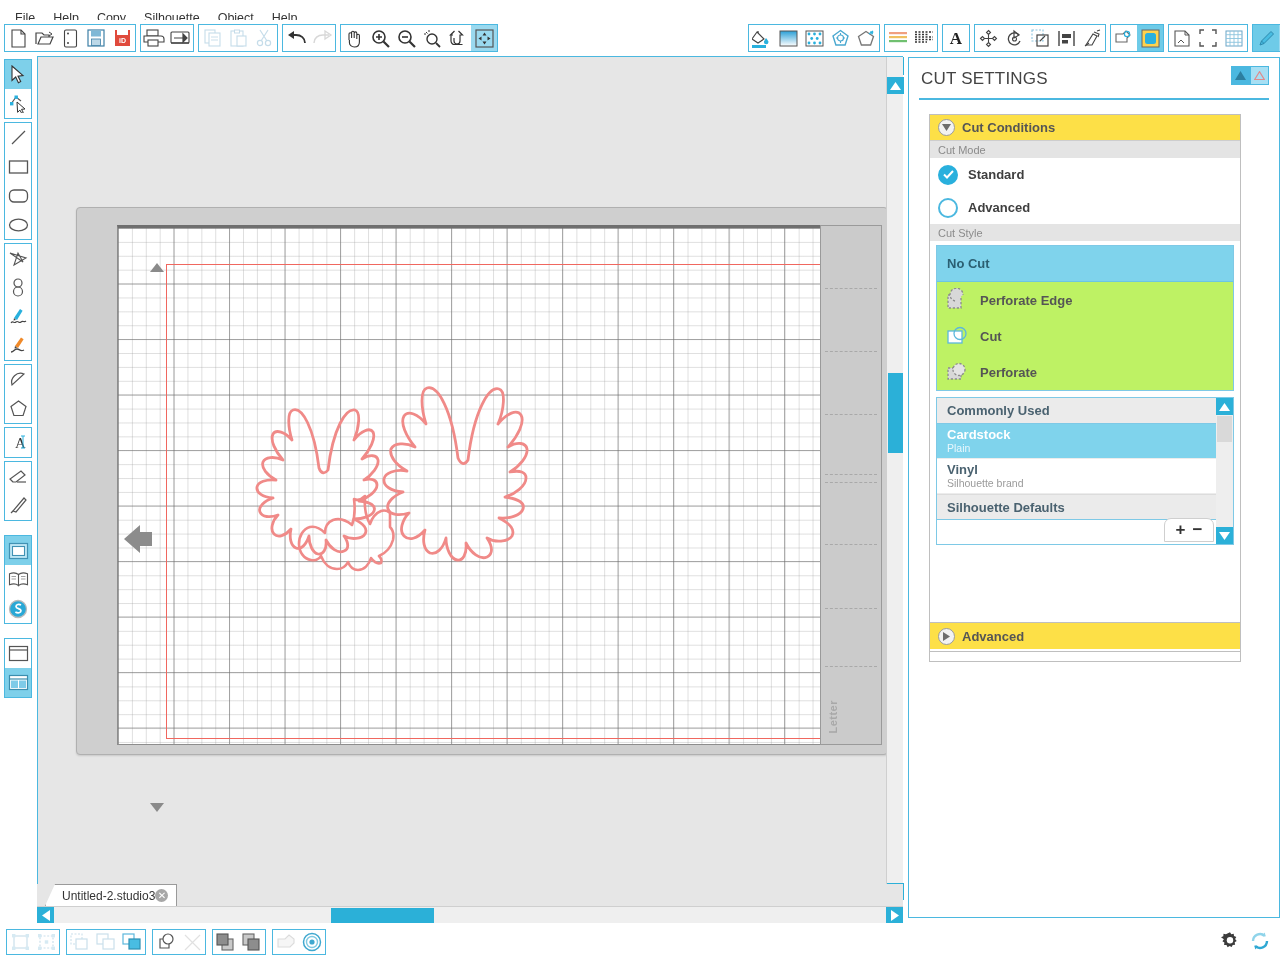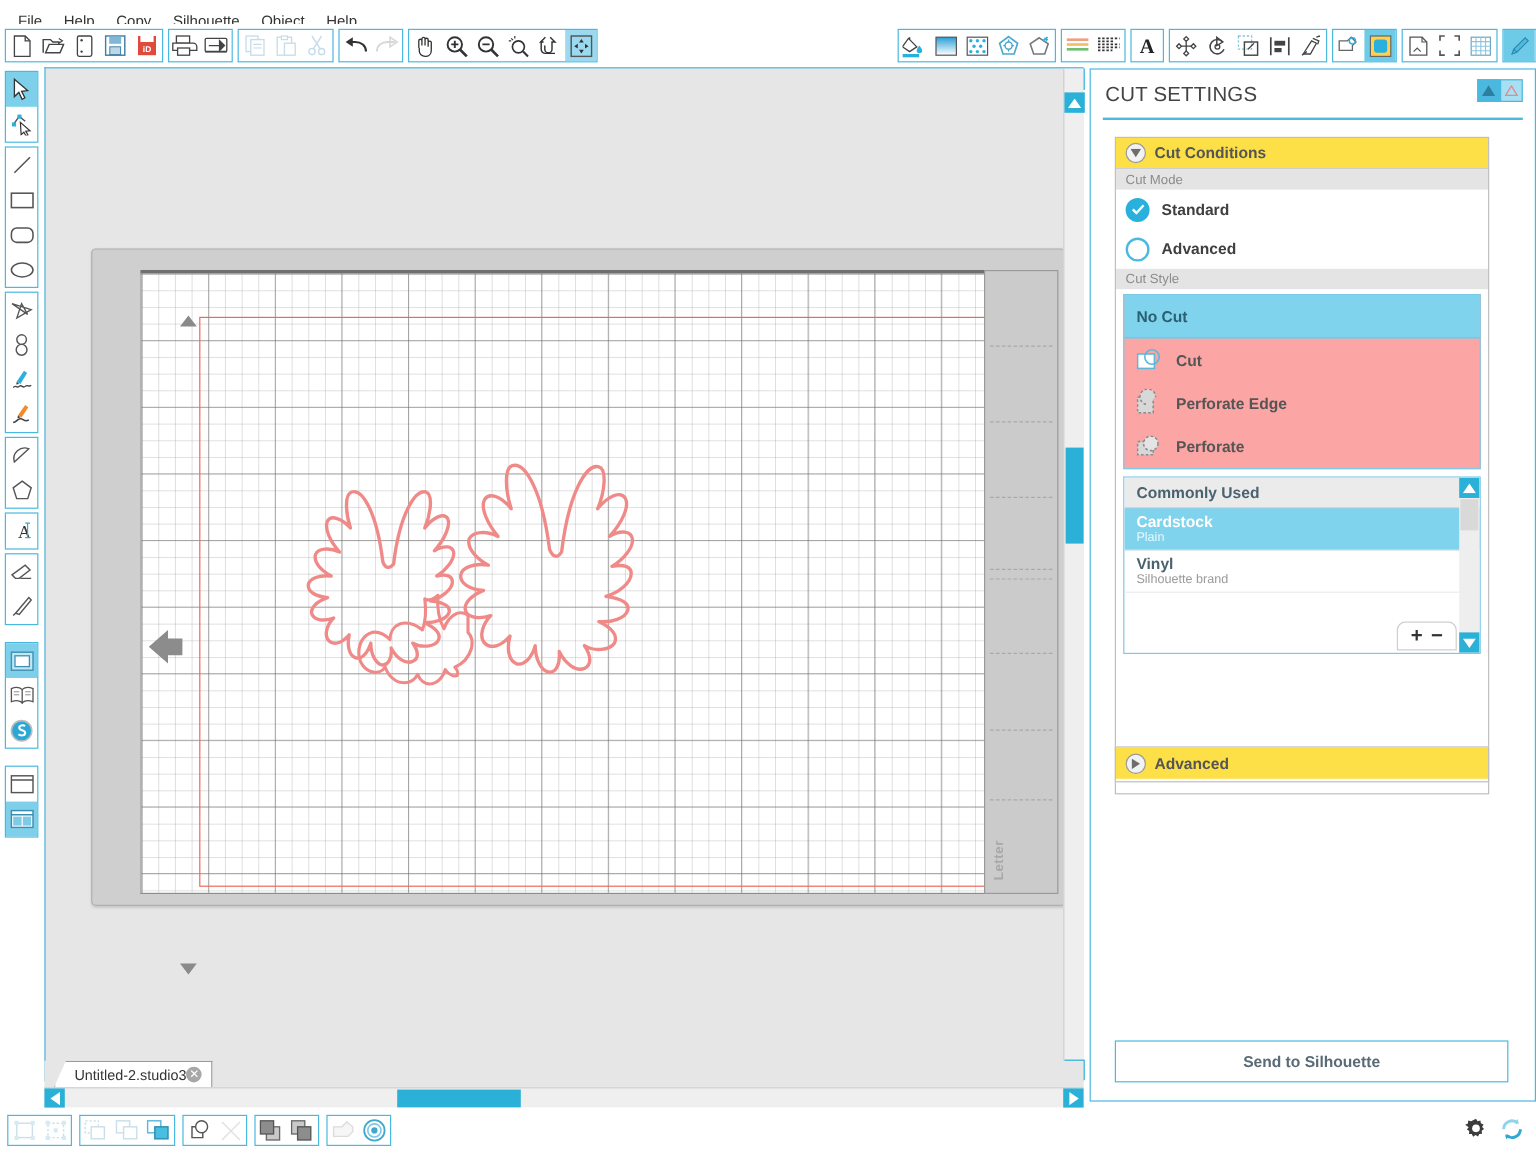--- a/index.html
+++ b/index.html
@@ -204,21 +204,21 @@
   .radio-row{
     height:33px; display:flex; align-items:center; gap:10px; padding-left:8px;
     font-size:13px; font-weight:bold; color:#3f3f3f;
   }
   .rad{
     width:20px; height:20px; border-radius:50%; border:2px solid #4bb8e0; background:#fff;
     display:flex; align-items:center; justify-content:center;
   }
   .rad.on{ background:#29b0dd; border-color:#29b0dd; }
   .cutstyle-box{
-    margin:4px 6px 6px 6px; border:1px solid #7ec9e6; background:#fca5a5;
+    margin:4px 6px 6px 6px; border:1px solid #7ec9e6; background:#bef264;
   }
   .cs-sel{
     height:36px; background:#7fd3ec; display:flex; align-items:center;
     padding-left:10px; font-size:13px; font-weight:bold; color:#2b5f72;
     border-bottom:1px solid #6cc6e3;
   }
   .cs-row{
     height:36px; display:flex; align-items:center; gap:9px; padding-left:10px;
     font-size:13px; font-weight:bold; color:#555;
   }
@@ -933,35 +933,35 @@
 
       <div class="cutstyle-box">
         <div class="cs-sel">
           <span>No Cut</span>
         </div>
 
 
         <div class="cs-row">
           <span>
             <svg width="24" height="22" viewBox="0 0 24 22">
+                <rect x="1" y="7" width="13" height="13" fill="#d8d8d8" stroke="#8c8c8c" stroke-width="1.3" stroke-dasharray="2.2 1.8"></rect>
+                <path d="M8 13a6.5 6.5 0 1 1 8-6" fill="#d8d8d8" stroke="#8c8c8c" stroke-width="1.3" stroke-dasharray="2.2 1.8"></path>
+              </svg>
+          </span>
+          <span>Perforate Edge</span>
+        </div>
+
+        <div class="cs-row">
+          <span>
+            <svg width="24" height="22" viewBox="0 0 24 22">
                 <rect x="1" y="7" width="14" height="12" fill="#fff" stroke="#5cb7dc" stroke-width="1.3"></rect>
                 <circle cx="13" cy="9.5" r="6" fill="none" stroke="#5cb7dc" stroke-width="1.3"></circle>
               </svg>
           </span>
           <span>Cut</span>
-        </div>
-
-        <div class="cs-row">
-          <span>
-            <svg width="24" height="22" viewBox="0 0 24 22">
-                <rect x="1" y="7" width="13" height="13" fill="#d8d8d8" stroke="#8c8c8c" stroke-width="1.3" stroke-dasharray="2.2 1.8"></rect>
-                <path d="M8 13a6.5 6.5 0 1 1 8-6" fill="#d8d8d8" stroke="#8c8c8c" stroke-width="1.3" stroke-dasharray="2.2 1.8"></path>
-              </svg>
-          </span>
-          <span>Perforate Edge</span>
         </div>
 
         <div class="cs-row">
           <span>
             <svg width="24" height="22" viewBox="0 0 24 22">
                 <rect x="1" y="8" width="13" height="11" fill="#d8d8d8" stroke="#8c8c8c" stroke-width="1.3" stroke-dasharray="2.2 1.8"></rect>
                 <circle cx="12" cy="9.5" r="6" fill="#e4e4e4" stroke="#8c8c8c" stroke-width="1.3" stroke-dasharray="2.2 1.8"></circle>
               </svg>
           </span>
           <span>Perforate</span>
@@ -978,20 +978,23 @@
           <div class="ml-name">Cardstock</div>
           <div class="ml-sub">Plain</div>
         </div>
 
         <div class="ml-item">
           <div class="ml-name">Vinyl</div>
           <div class="ml-sub">Silhouette brand</div>
         </div>
 
 
+        <div class="ml-head" style="border-top:1px solid #dcdcdc;">
+          <span>Silhouette Defaults</span>
+        </div>
 
         <div class="plusminus">
           <span>+</span>
           <span>−</span>
         </div>
 
         <div class="ml-scroll">
           <div class="mls-up">
             <svg width="11" height="8" viewBox="0 0 11 8">
                 <path d="M5.5 0L11 8H0z" fill="#fff"></path>
@@ -1011,21 +1014,20 @@
       <div class="card-head" style="border-bottom:none;">
         <span class="disc">
           <svg width="7" height="9" viewBox="0 0 7 9">
               <path d="M7 4.5L0 9V0z" fill="#6d6d6d"></path>
             </svg>
         </span>
         <span>Advanced</span>
       </div>
     </div>
 
-    <div class="send-btn">Send to Silhouette</div>
   </div>
 
   <div class="bottombar">
 
     <div class="bgroup">
       <div class="bbtn dis">
         <svg width="19" height="18" viewBox="0 0 19 18">
             <rect x="3" y="3" width="13" height="12" fill="none" stroke="#6aa6c8" stroke-width="1.2"></rect>
             <g fill="#8cc4de">
               <rect x="1" y="1" width="3.4" height="3.4"></rect>

